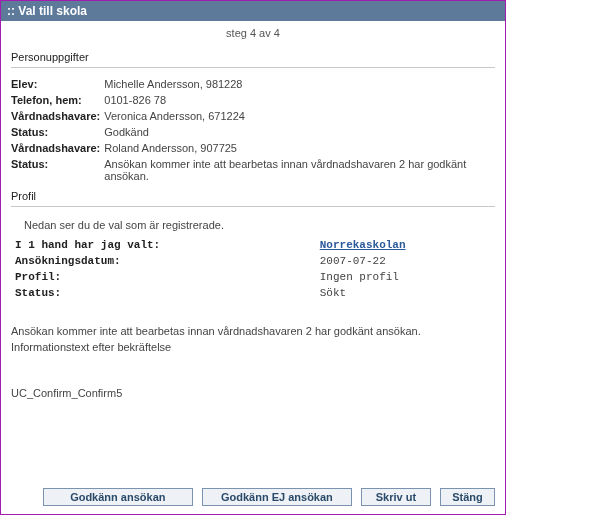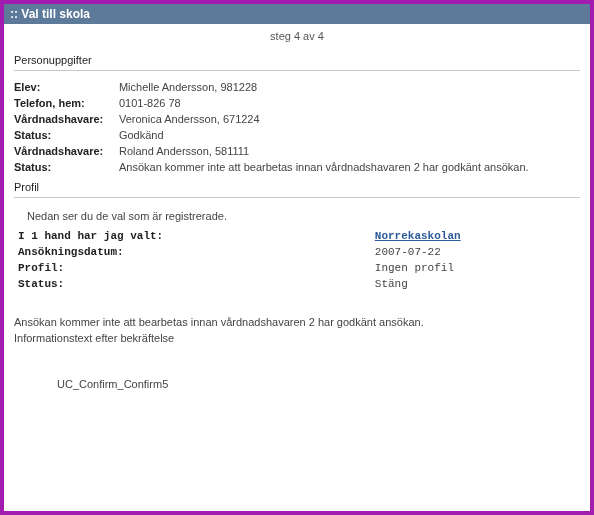--- a/index.html
+++ b/index.html
@@ -4,23 +4,23 @@
 <style>
   body {
     margin: 0;
     padding: 0;
     font-family: Verdana, Arial, sans-serif;
     font-size: 11px;
     background: #fff;
     color: #333;
   }
   .window {
-    width: 594px;
+    width: 506px;
     height: 515px;
-    border: 4px solid #a21caf;
+    border: 1px solid #a21caf;
     box-sizing: border-box;
     display: flex;
     flex-direction: column;
   }
   .titlebar {
     background: #5d7a9a;
     color: #fff;
     font-weight: bold;
     font-size: 12px;
     padding: 3px 6px;
@@ -83,21 +83,20 @@
     cursor: pointer;
   }
   .notes {
     margin-top: 24px;
     color: #444;
   }
   .notes div { margin-bottom: 4px; }
   .code {
     margin-top: 30px;
     color: #444;
-    margin-left: 43px;
   }
   .button-row {
     margin-top: auto;
     text-align: right;
     padding-top: 10px;
   }
   .btn {
     display: inline-block;
     background: #eef1f5;
     border: 1px solid #7a93af;
@@ -133,21 +132,21 @@
       <div class="frow">
         <div class="flabel">Vårdnadshavare:</div>
         <div class="fvalue">Veronica Andersson, 671224</div>
       </div>
       <div class="frow">
         <div class="flabel">Status:</div>
         <div class="fvalue">Godkänd</div>
       </div>
       <div class="frow">
         <div class="flabel">Vårdnadshavare:</div>
-        <div class="fvalue">Roland Andersson, 581111</div>
+        <div class="fvalue">Roland Andersson, 907725</div>
       </div>
       <div class="frow">
         <div class="flabel">Status:</div>
         <div class="fvalue">Ansökan kommer inte att bearbetas innan vårdnadshavaren 2 har godkänt ansökan.</div>
       </div>
     </div>
 
     <div class="section-header">Profil</div>
     <div class="intro">Nedan ser du de val som är registrerade.</div>
     <div class="fields indent">
@@ -158,25 +157,31 @@
       <div class="frow">
         <div class="flabel">Ansökningsdatum:</div>
         <div class="fvalue">2007-07-22</div>
       </div>
       <div class="frow">
         <div class="flabel">Profil:</div>
         <div class="fvalue">Ingen profil</div>
       </div>
       <div class="frow">
         <div class="flabel">Status:</div>
-        <div class="fvalue">Stäng</div>
+        <div class="fvalue">Sökt</div>
       </div>
     </div>
 
     <div class="notes">
       <div>Ansökan kommer inte att bearbetas innan vårdnadshavaren 2 har godkänt ansökan.</div>
       <div>Informationstext efter bekräftelse</div>
     </div>
 
     <div class="code">UC_Confirm_Confirm5</div>
 
+    <div class="button-row">
+      <span class="btn" style="width:150px">Godkänn ansökan</span>
+      <span class="btn" style="width:150px">Godkänn EJ ansökan</span>
+      <span class="btn" style="width:70px">Skriv ut</span>
+      <span class="btn" style="width:55px">Stäng</span>
+    </div>
   </div>
 </div>
 
 </body></html>

